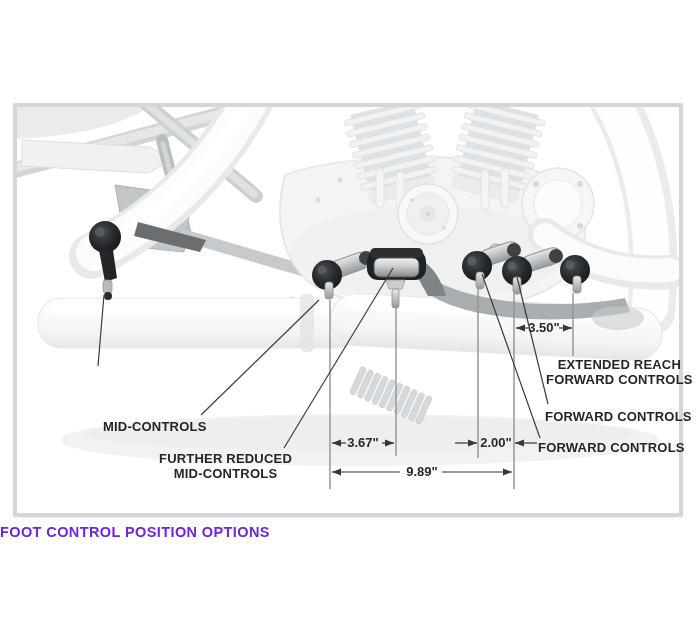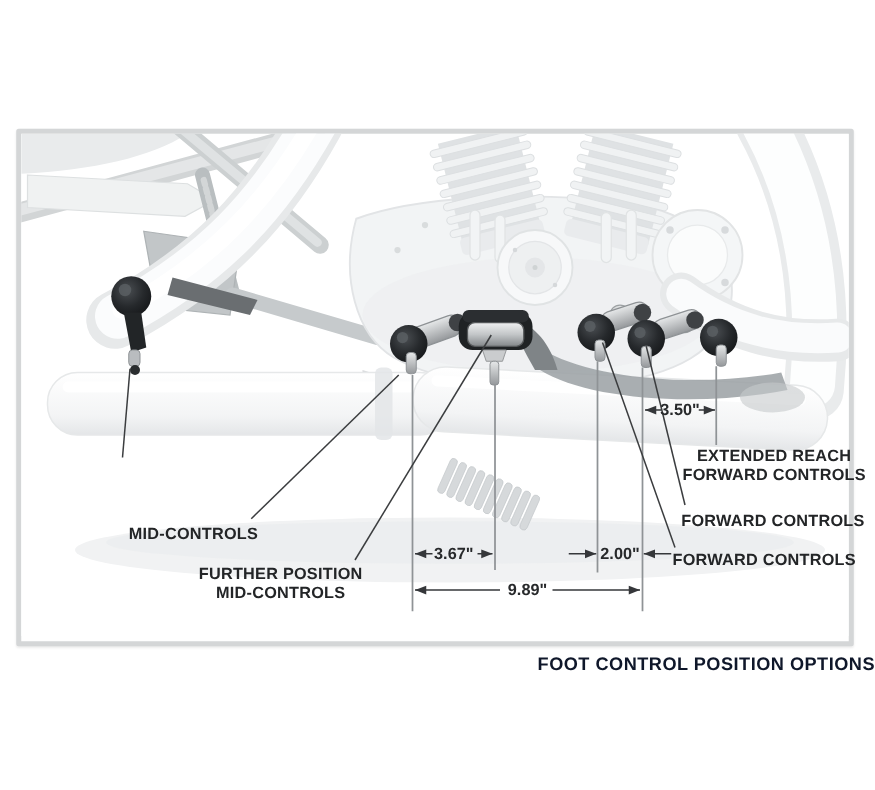--- a/index.html
+++ b/index.html
@@ -7,22 +7,22 @@
        font-family:"Liberation Sans",sans-serif;}
   .stage{position:absolute;inset:0;}
   .photo-frame{position:absolute;left:13px;top:103px;width:662px;height:406px;
        border:4px solid #d4d6d7;border-radius:2px;background:#ffffff;
        box-shadow:0 1px 2px rgba(0,0,0,.08);}
   svg.illustration{position:absolute;left:0;top:0;width:700px;height:632px;}
   .label{position:absolute;font-weight:700;font-size:13px;line-height:15px;
        color:#232527;letter-spacing:.2px;white-space:nowrap;text-align:center;}
   .dim{position:absolute;font-weight:700;font-size:13px;line-height:13px;
        color:#27292b;width:46px;text-align:center;white-space:nowrap;}
-  .caption{position:absolute;left:0;right:0;top:524px;text-align:right;
-       font-weight:700;font-size:14.5px;letter-spacing:.4px;color:#0f172a;}
+  .caption{position:absolute;left:0;right:0;top:524px;text-align:left;
+       font-weight:700;font-size:14.5px;letter-spacing:.4px;color:#6d28d9;}
 </style>
 </head>
 <body>
 
 <div class="stage">
 
   <div class="photo-frame"></div>
 
   <svg class="illustration" viewBox="0 0 700 632">
     <defs>
@@ -266,21 +266,21 @@
         <line x1="442" y1="472" x2="512" y2="472"></line>
           <polygon points="512,472 503,468.5 503,475.5" stroke="none"></polygon>
       </g>
     </g>
   </svg>
 
 
   <div class="label" style="left:103px;top:419px">MID-CONTROLS</div>
 
   <div class="label" style="left:159px;top:451px">
-    <span style="display:block">FURTHER POSITION</span>
+    <span style="display:block">FURTHER REDUCED</span>
     <span style="display:block">MID-CONTROLS</span>
   </div>
 
   <div class="label" style="left:546px;top:357px">
     <span style="display:block">EXTENDED REACH</span>
     <span style="display:block">FORWARD CONTROLS</span>
   </div>
 
   <div class="label" style="left:545px;top:409px">FORWARD CONTROLS</div>
 

